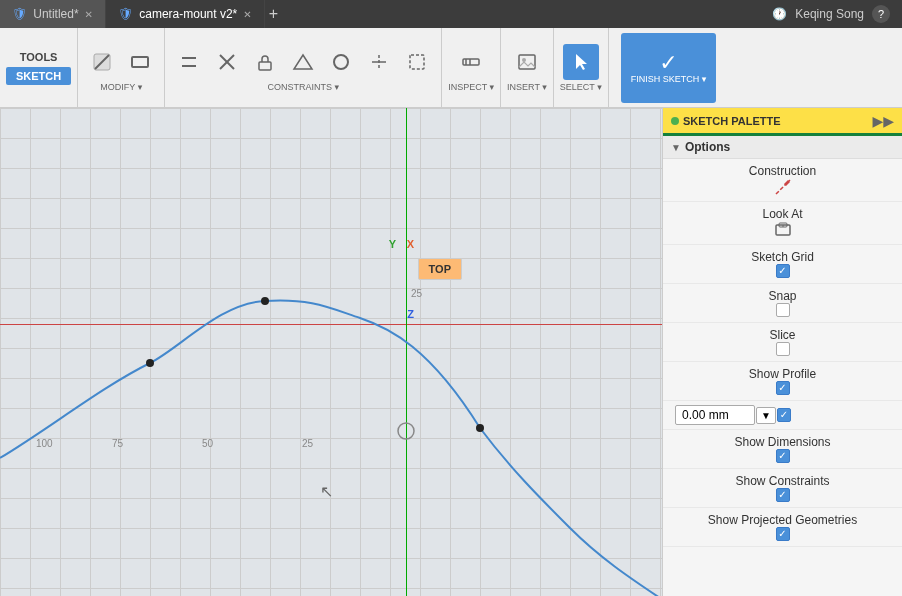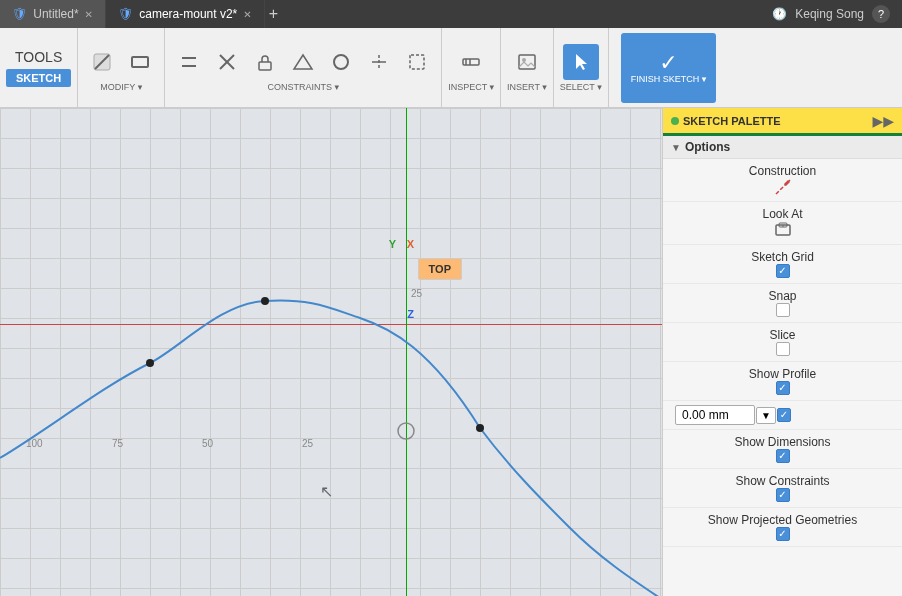--- a/index.html
+++ b/index.html
@@ -56,24 +56,24 @@
       color: #fff;
       padding: 3px 10px;
       border-radius: 2px;
       font-size: 11px;
       font-weight: bold;
       cursor: pointer;
       display: flex;
       align-items: center;
     }
     .tools-label {
-      font-size: 14px;
+      font-size: 11px;
       color: #444;
       padding: 0 8px;
-      font-weight: normal;
+      font-weight: bold;
       cursor: pointer;
     }
 
     
     .main-area {
       display: flex;
       height: calc(596px - 28px - 80px);
       position: relative;
     }
 
@@ -464,21 +464,21 @@
     <div class="grid-bg"></div>
 
     <div class="axis-h"></div>
 
     <div class="axis-v"></div>
 
     <span class="axis-label" style="right:240px;top:180px;color:#888;">25</span>
     <span class="axis-label" style="left:112px;top:330px;color:#888;">75</span>
     <span class="axis-label" style="left:202px;top:330px;color:#888;">50</span>
     <span class="axis-label" style="left:302px;top:330px;color:#888;">25</span>
-    <span class="axis-label" style="left:26px;top:330px;color:#888;">100</span>
+    <span class="axis-label" style="left:36px;top:330px;color:#888;">100</span>
 
     <span style="position:absolute;right:248px;top:130px;font-size:11px;color:#e06030;font-weight:bold;">X</span>
     <span style="position:absolute;right:266px;top:130px;font-size:11px;color:#30a030;font-weight:bold;">Y</span>
     <span style="position:absolute;right:248px;top:200px;font-size:11px;color:#3060e0;font-weight:bold;">Z</span>
 
     <div style="position:absolute;right:200px;top:150px;background:#fdba74;border:1px solid #ccc;padding:4px 10px;font-size:11px;font-weight:bold;color:#333;border-radius:2px;">TOP</div>
 
     <div style="position:absolute;top:374px;left:320px;font-size:16px;color:#666;">↖</div>
 
     <svg style="position:absolute;top:0;left:0;width:100%;height:100%;pointer-events:none;">

